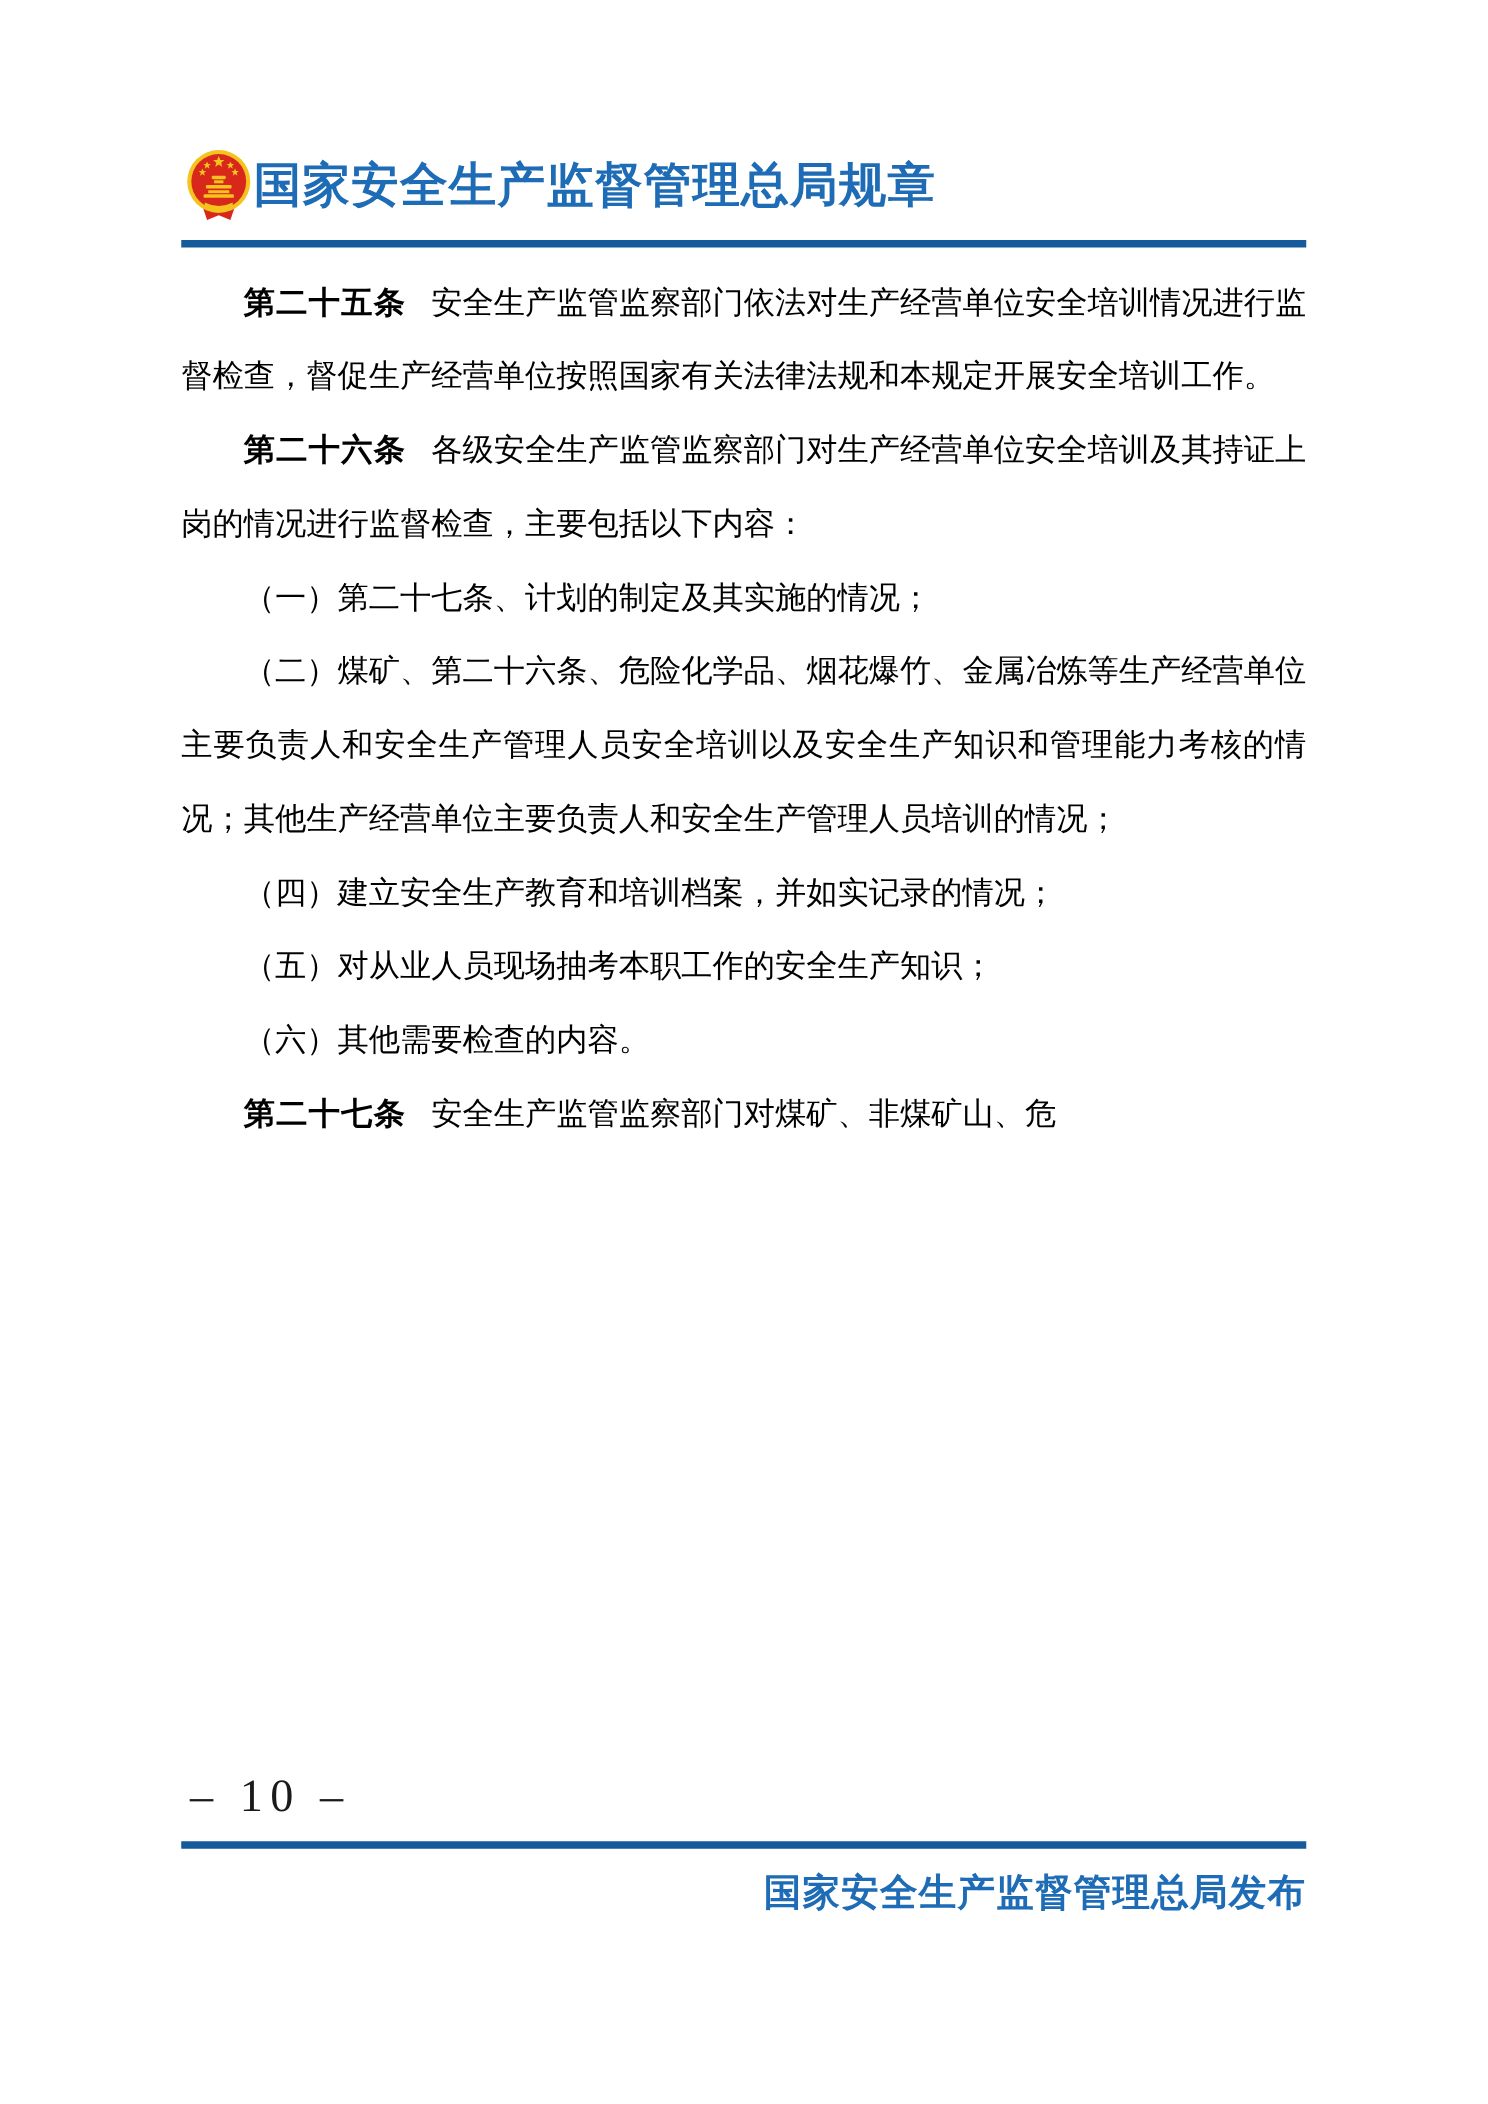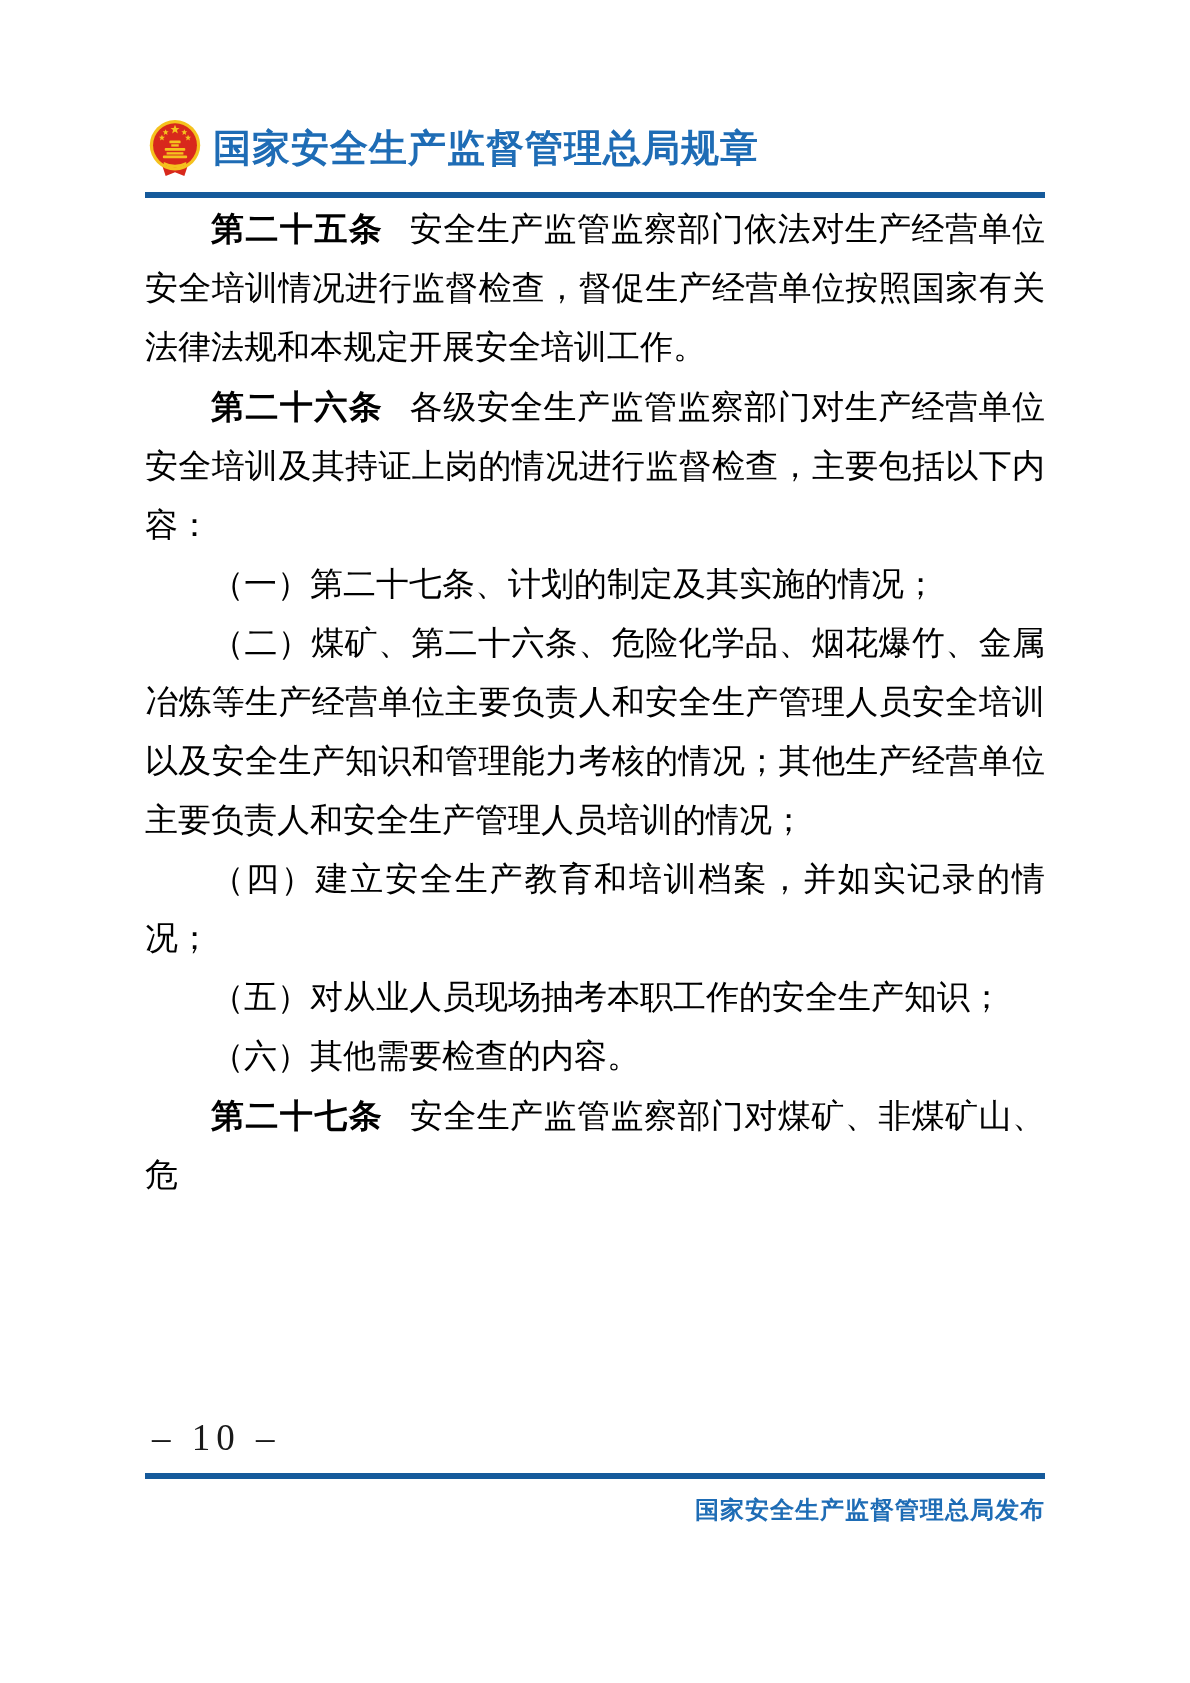--- a/index.html
+++ b/index.html
@@ -7,21 +7,21 @@
     position: relative;
     width: 1190px;
     height: 1683px;
     background: #ffffff;
     overflow: hidden;
     font-family: "Liberation Serif", serif;
   }
   .doc-header {
     display: flex;
     align-items: center;
-    gap: 10px;
+    gap: 0;
     padding: 118px 145px 0 147px;
   }
   .emblem {
     width: 56px;
     height: 60px;
     flex: 0 0 auto;
     display: inline-block;
   }
   .doc-title {
     margin: 0;
@@ -31,22 +31,22 @@
     letter-spacing: 1px;
     font-family: "Liberation Sans", sans-serif;
     white-space: nowrap;
   }
   .header-rule {
     margin: 14px 145px 0 145px;
     height: 6px;
     background: #155a9b;
   }
   .doc-body {
-    margin: 1px 145px 0 145px;
-    font-size: 33px;
+    margin: 15px 145px 0 145px;
+    font-size: 25px;
     line-height: 59px;
     color: #000000;
     text-align: justify;
   }
   .doc-body p {
     margin: 0;
     text-indent: 2em;
   }
   .art-head {
     font-weight: bold;
@@ -68,21 +68,21 @@
     left: 145px;
     right: 145px;
     top: 1473px;
     height: 6px;
     background: #155a9b;
   }
   .footer-pub {
     position: absolute;
     right: 145px;
     top: 1494px;
-    font-size: 24px;
+    font-size: 30px;
     font-weight: bold;
     color: #1e6cb5;
     letter-spacing: 1px;
     font-family: "Liberation Sans", sans-serif;
   }
 </style>
 </head>
 <body>
 
 <div class="page">

